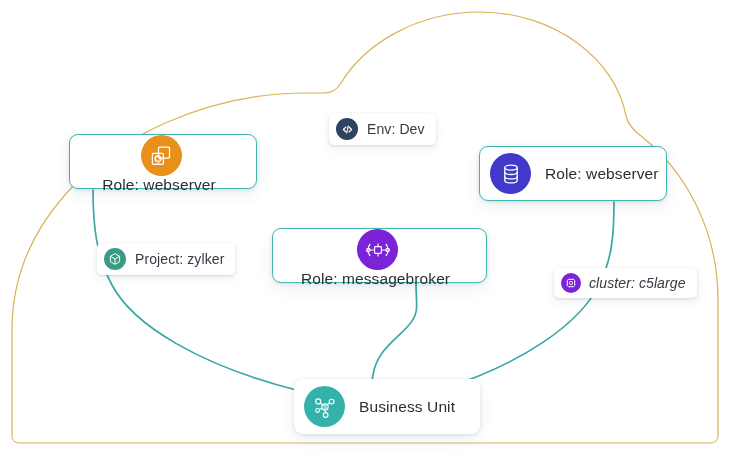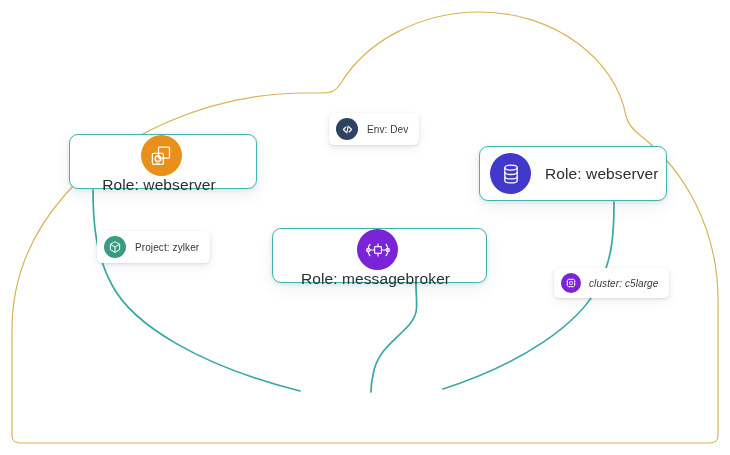--- a/index.html
+++ b/index.html
@@ -67,29 +67,29 @@
     background:#ffffff;
     border-radius:5px;
     box-shadow:0 1px 3px rgba(35,55,80,0.14), 0 4px 10px rgba(35,55,80,0.07);
   }
   .chip .cico {
     flex:0 0 auto;
     border-radius:50%;
     display:flex; align-items:center; justify-content:center;
   }
   .chip .clbl {
-    font-size:10px;
+    font-size:14px;
     color:#343b44;
     white-space:nowrap;
     padding-right:11px;
     letter-spacing:0.1px;
   }
 
   #chip-env     { left:329px; top:113px; height:32px; padding-left:7px; }
-  #chip-project { left:97px;  top:231px; height:32px; padding-left:7px;text-align:center; }
+  #chip-project { left:97px;  top:243px; height:32px; padding-left:7px;text-align:center; }
   #chip-cluster { left:554px; top:268px; height:30px; padding-left:7px;font-style:italic; }
 
   #chip-env     .cico { width:22px; height:22px; background:#2e4360; margin-right:9px; }
   #chip-project .cico { width:22px; height:22px; background:#3a9b85; margin-right:9px; }
   #chip-cluster .cico { width:20px; height:20px; background:#7b23d6; margin-right:8px; }
 
   svg { display:block; overflow:visible; }
 </style>
 </head>
 <body>
@@ -160,20 +160,34 @@
         <path d="M5.2 7.0a9 9 0 0 0 0 12M20.8 7.0a9 9 0 0 1 0 12"></path>
         <rect x="9.6" y="9.6" width="6.8" height="6.8" rx="0.8"></rect>
         <circle cx="3.3" cy="13" r="1.7"></circle>
         <circle cx="22.7" cy="13" r="1.7"></circle>
         <path d="M5.0 13h4.6M16.4 13h4.6M13 9.6V6.6M13 16.4v3.0"></path>
       </svg>
     </div>
     <div class="lbl">Role: messagebroker</div>
   </div>
 
+  <div class="node" id="node-business">
+    <div class="ico">
+      <svg width="26" height="26" viewBox="0 0 26 26" fill="none" stroke="#ffffff" stroke-width="1.15">
+        <circle cx="13" cy="13" r="3.1"></circle>
+        <circle cx="6.2" cy="7.4" r="2.5"></circle>
+        <circle cx="19.6" cy="7.6" r="2.4"></circle>
+        <circle cx="5.6" cy="16.4" r="1.9"></circle>
+        <circle cx="13.6" cy="21.0" r="2.4"></circle>
+        <path d="M8.1 9.0l2.9 2.2M17.3 8.9l-1.9 1.9M7.4 15.6l2.8-1.4M13.2 16.1v2.5"></path>
+        <text x="13" y="15.3" font-size="6.2" fill="#ffffff" stroke="none" text-anchor="middle" font-family="Liberation Sans, sans-serif">$</text>
+      </svg>
+    </div>
+    <div class="lbl">Business Unit</div>
+  </div>
 
   <div class="chip" id="chip-env">
     <div class="cico">
       <svg width="13" height="13" viewBox="0 0 14 14" fill="none" stroke="#ffffff" stroke-width="1.25" stroke-linecap="round" stroke-linejoin="round">
         <path d="M5.3 4.3L2.6 7l2.7 2.7M8.7 4.3L11.4 7l-2.7 2.7"></path>
         <path d="M7.8 3.4L6.2 10.6"></path>
       </svg>
     </div>
     <div class="clbl">Env: Dev</div>
   </div>

